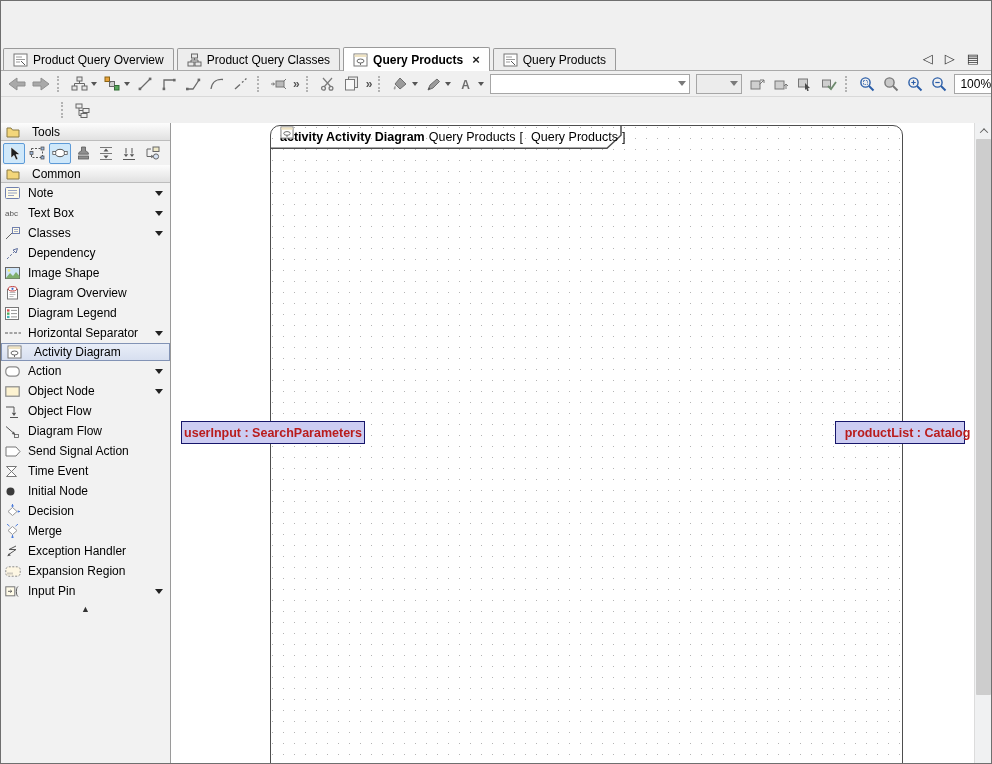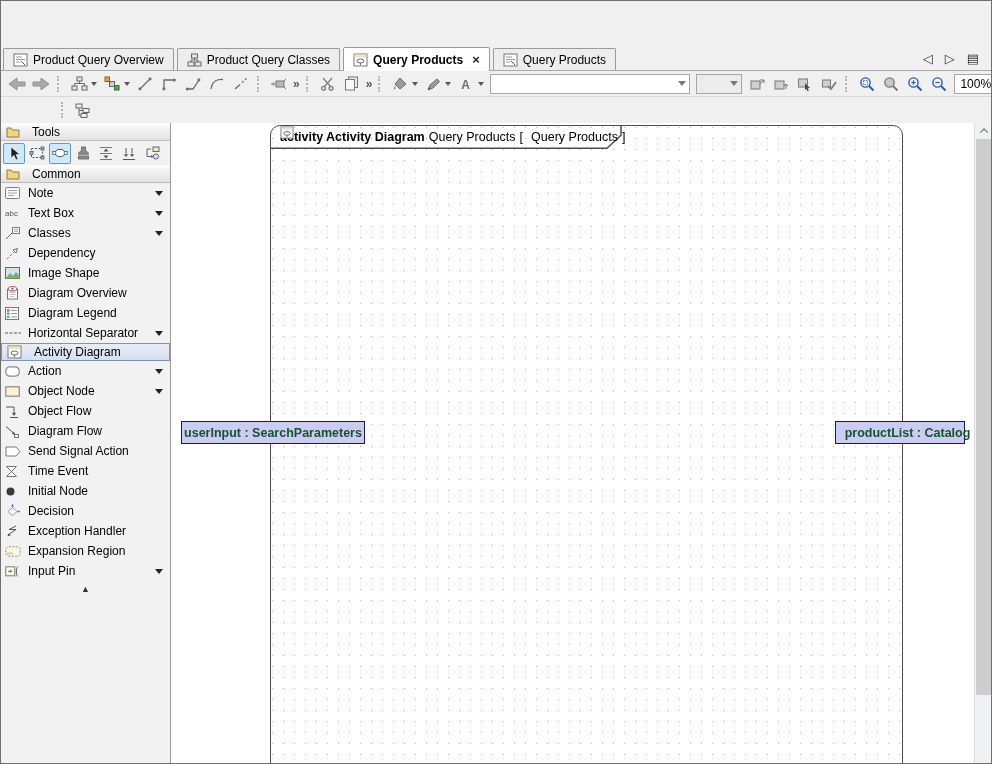--- a/index.html
+++ b/index.html
@@ -48,21 +48,21 @@
 
   
   .main { position:relative; flex:1; background:#f0f0f0; }
   .canvas { position:absolute; left:0; top:0; right:17px; bottom:23px; background:#fff; overflow:hidden; }
   .frame { position:absolute; left:99px; top:2px; width:633px; height:651px; border:1.5px solid #4e4e4e; border-radius:10px;
            background-image:radial-gradient(circle, rgba(90,90,90,.45) 0.8px, transparent 0.9px); background-size:11px 11px; background-position:7px 7px; background-color:#fff; }
   .fhead { position:absolute; left:0; top:0; width:356px; height:23px; }
   .fhead svg { position:absolute; left:0; top:0; }
   .fheadtxt { position:absolute; left:9px; top:0; height:21px; display:flex; align-items:center; gap:4px; font-size:12.5px; white-space:nowrap; }
   .fheadtxt .kw { font-weight:bold; }
-  .onode { position:absolute; height:23px; background:#ccccf2; border:1px solid #16166b; color:#14532d;
+  .onode { position:absolute; height:23px; background:#ccccf2; border:1px solid #16166b; color:#b91c1c;
            font-weight:bold; font-size:12.5px; display:flex; align-items:center; justify-content:center; white-space:nowrap; }
   .n1 { left:10px; top:298px; width:184px; }
   .n2 { left:664px; top:298px; width:130px;padding-left:15px; }
 
   
   .vscroll { position:absolute; right:0; top:0; bottom:23px; width:17px; background:#f0f1f2; border-left:1px solid #dcdcdc; }
   .hscroll { position:absolute; left:0; right:0; bottom:6px; height:17px; background:#f0f1f2; border-top:1px solid #dcdcdc; display:flex; align-items:center; }
   .footerstrip { position:absolute; left:0; right:0; bottom:0; height:6px; background:#f0f0f0; }
   .sbtn { width:17px; height:15px; display:flex; align-items:center; justify-content:center; flex:none; }
   .chev { width:6px; height:6px; border-right:1.7px solid #606060; border-bottom:1.7px solid #606060; }
@@ -550,20 +550,30 @@
       </div>
       <div class="pi">
         <span class="pic">
             <svg width="15" height="14" viewBox="0 0 15 14">
               <path d="M7.5 3.5L12 7.5 7.5 11.5 3 7.5z" fill="#fff" stroke="#999"></path>
               <path d="M7.5 0v2.8M7.5 2.8L6.2 1.7M7.5 2.8l1.3-1.1" stroke="#3a6fd8" fill="none" stroke-width=".9"></path>
               <path d="M12.5 7.5H15M14.2 7.5l-1.1-1.1M14.2 7.5l-1.1 1.1" stroke="#3a6fd8" fill="none" stroke-width=".9"></path>
             </svg>
           </span>
         <span class="pil">Decision</span>
+      </div>
+      <div class="pi">
+        <span class="pic">
+            <svg width="15" height="14" viewBox="0 0 15 14">
+              <path d="M7.5 2.5L12 6.5 7.5 10.5 3 6.5z" fill="#fff" stroke="#999"></path>
+              <path d="M2 0l2.5 2.2M13 0l-2.5 2.2" stroke="#3a6fd8" fill="none" stroke-width=".9"></path>
+              <path d="M7.5 11v3M7.5 14l-1.3-1.1M7.5 14l1.3-1.1" stroke="#3a6fd8" fill="none" stroke-width=".9"></path>
+            </svg>
+          </span>
+        <span class="pil">Merge</span>
       </div>
       <div class="pi">
         <span class="pic">
             <svg width="13" height="12" viewBox="0 0 13 12">
               <path d="M11 1L4 4.5h7L3 10" fill="none" stroke="#555"></path>
               <path d="M2.2 11.2l3.6-.6-1.8-2.3z" fill="#555"></path>
             </svg>
           </span>
         <span class="pil">Exception Handler</span>
       </div>

